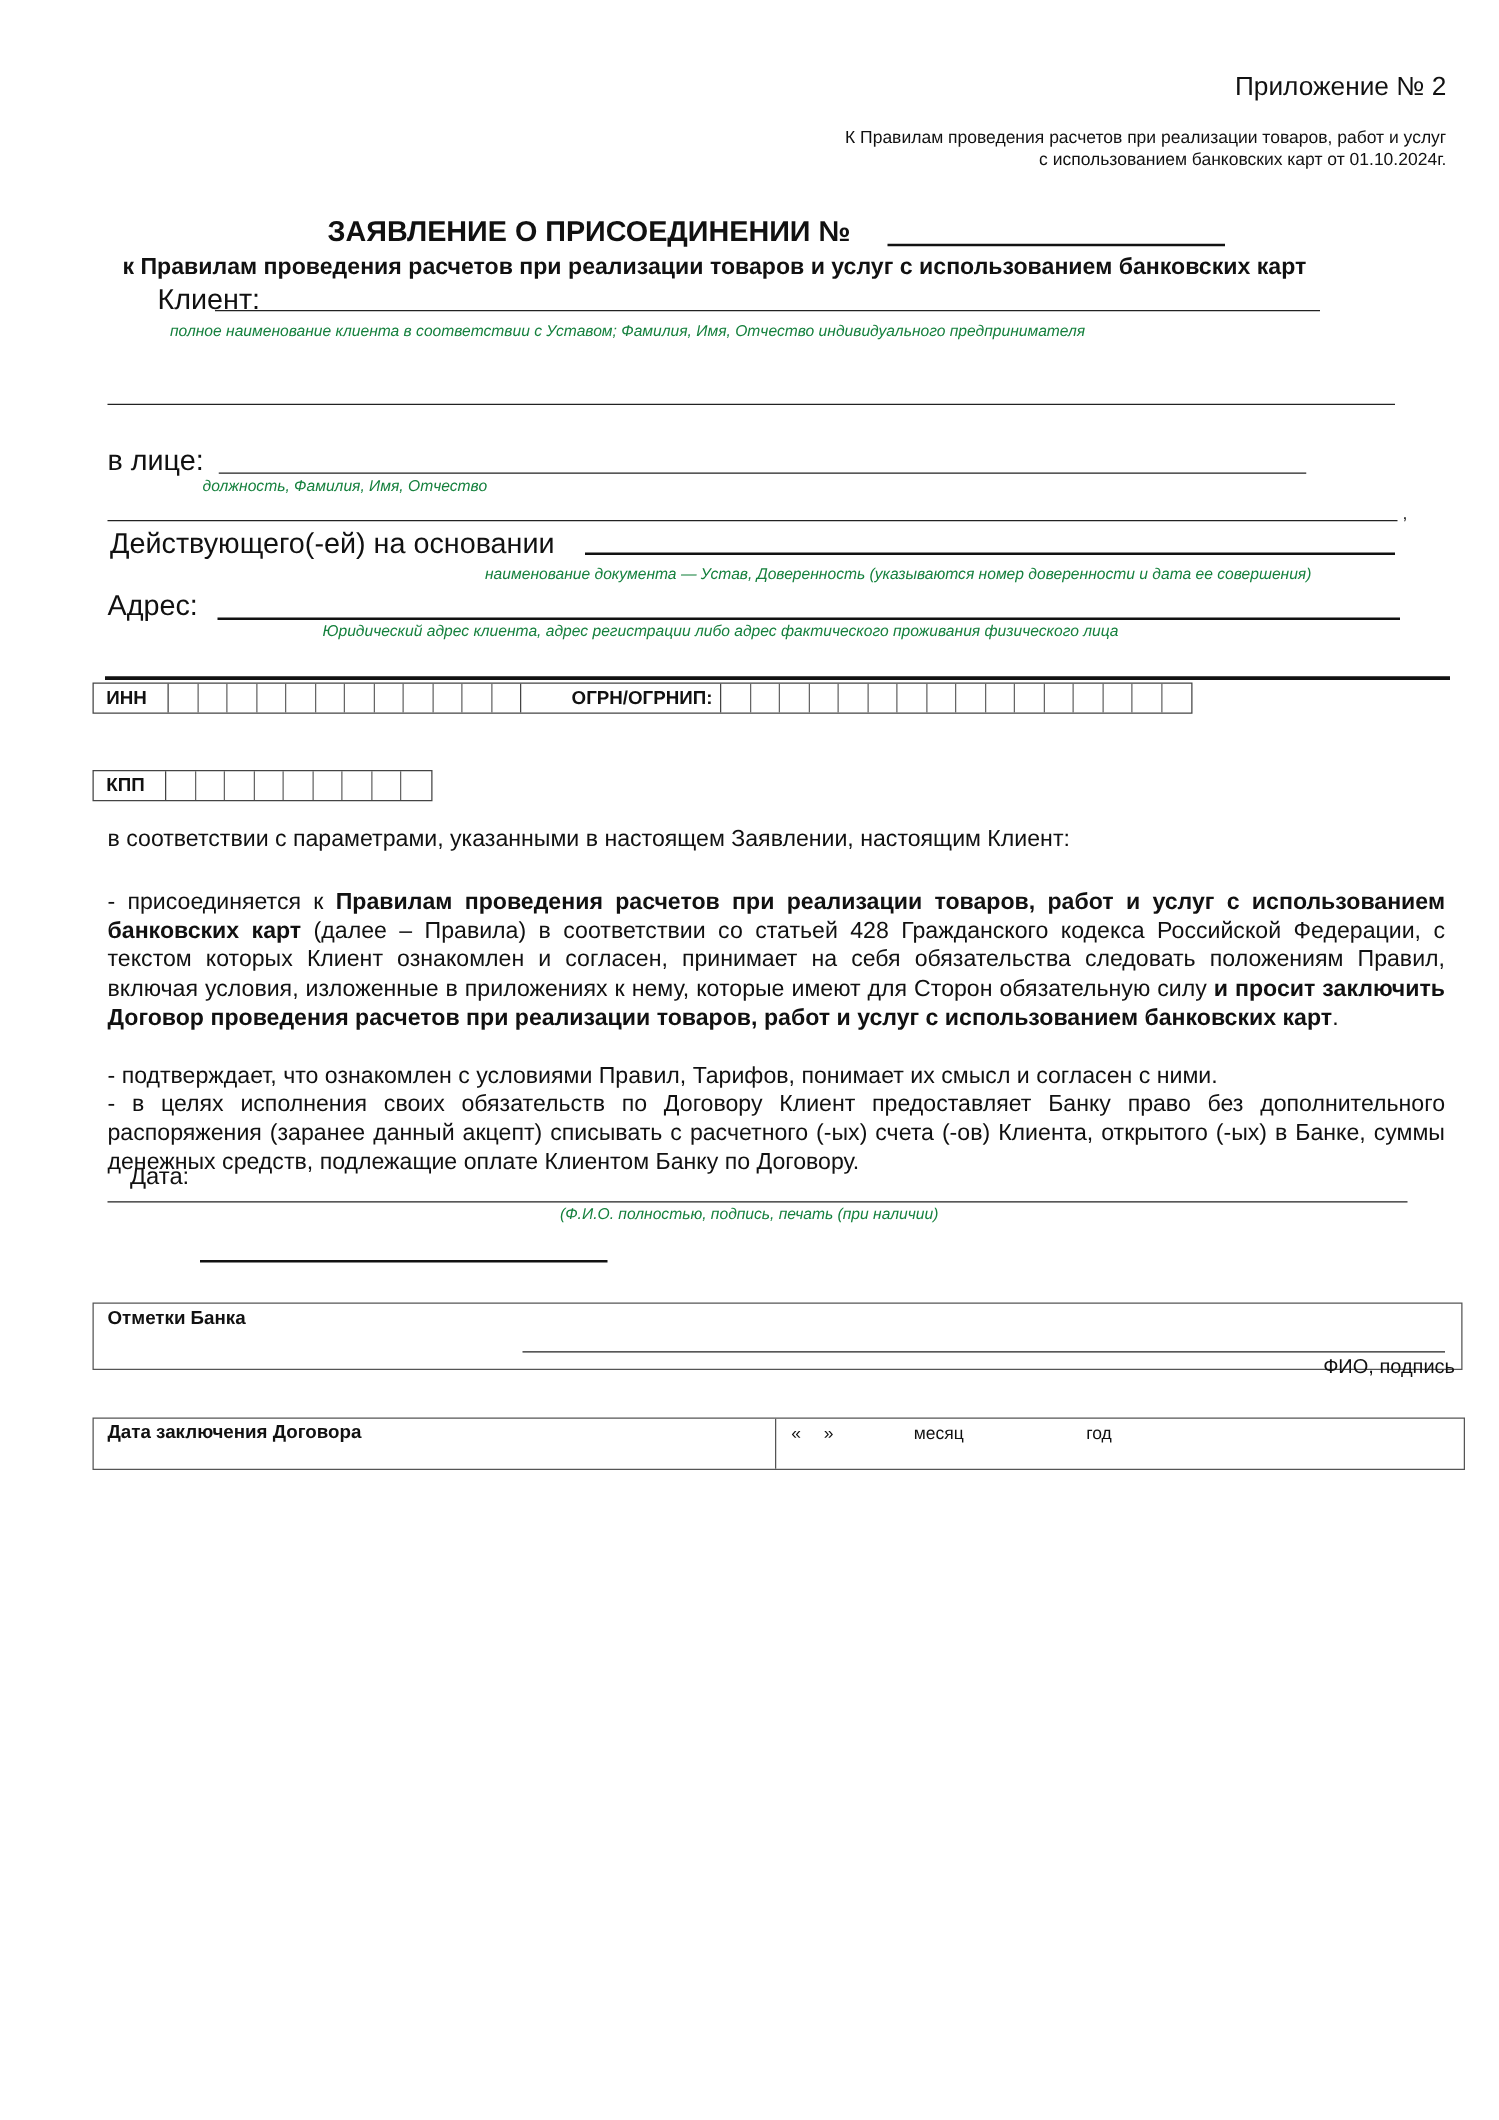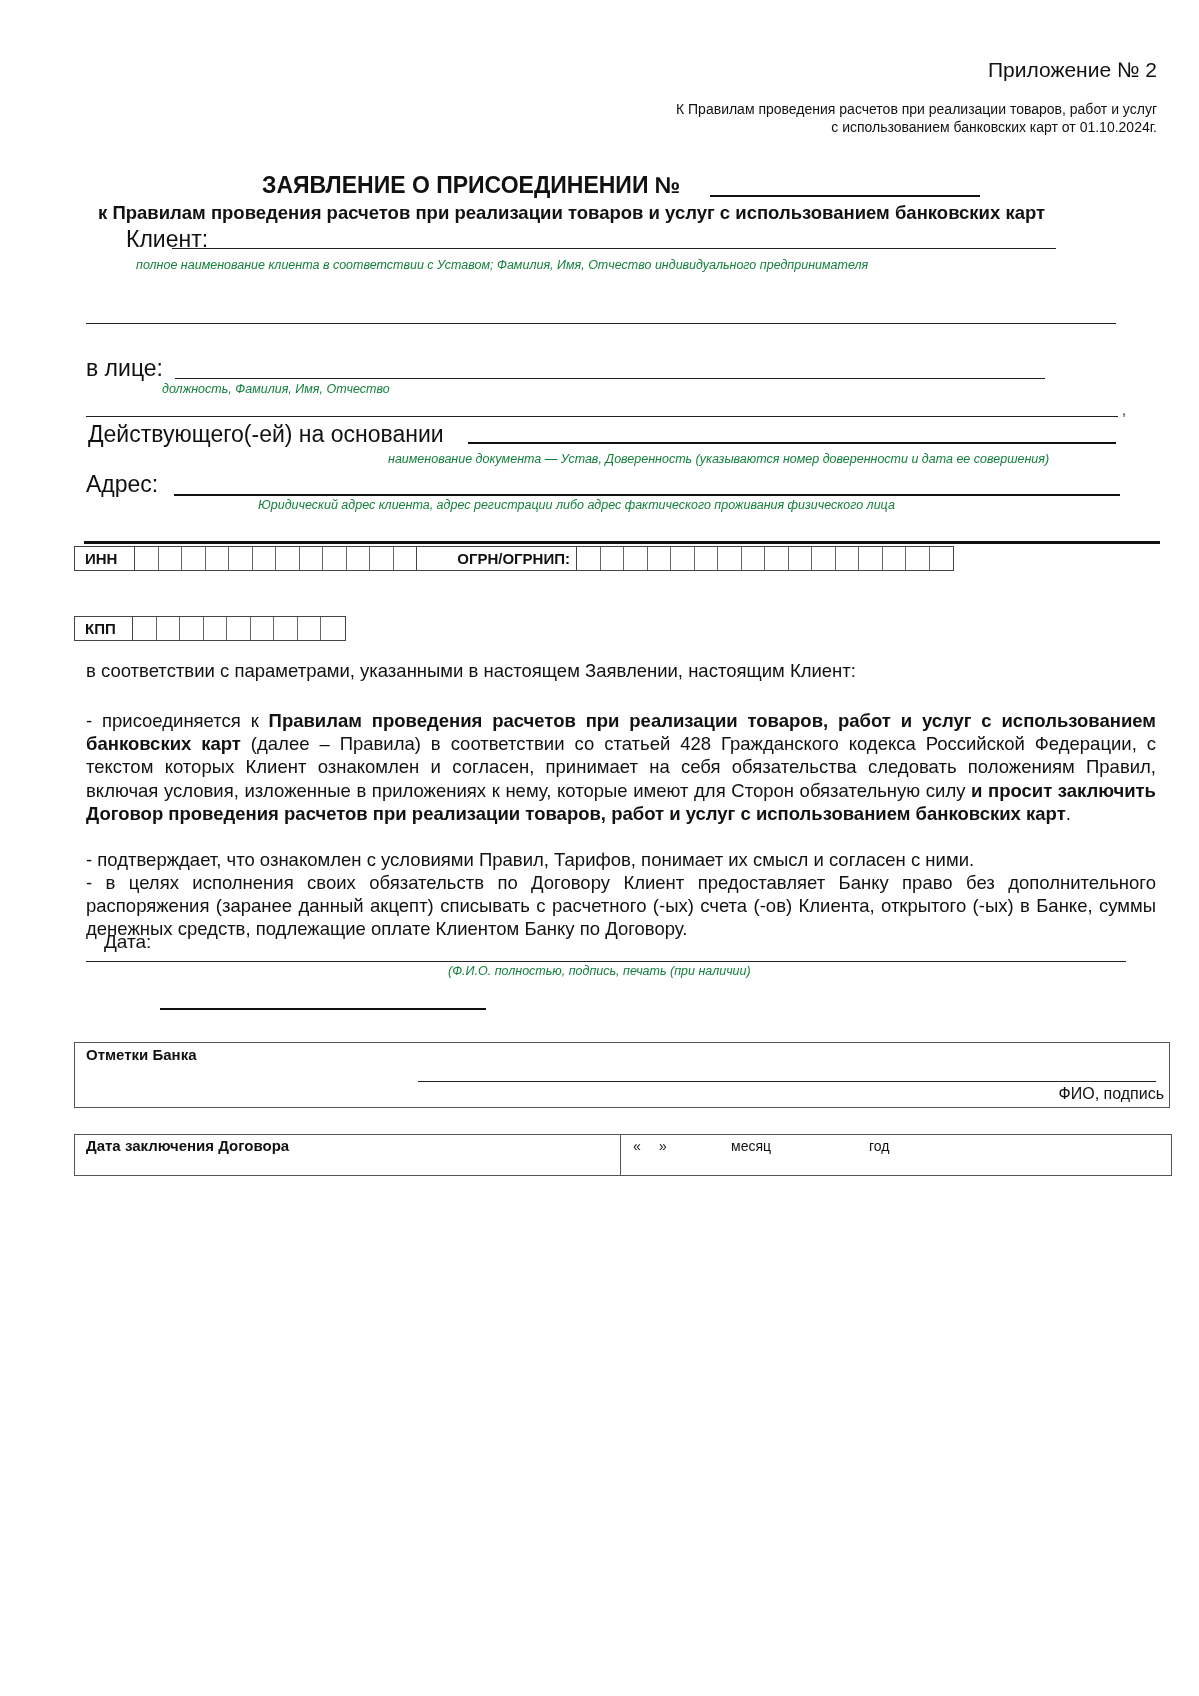--- a/index.html
+++ b/index.html
@@ -113,21 +113,21 @@
 </div>
 <div class="para" style="top:848px; text-align:left;">- подтверждает, что ознакомлен с условиями Правил, Тарифов, понимает их смысл и согласен с ними.</div>
 <div class="para" style="top:871px;">-  в целях исполнения своих обязательств по Договору Клиент предоставляет Банку право без дополнительного распоряжения (заранее данный акцепт) списывать с расчетного (-ых) счета (-ов) Клиента, открытого (-ых) в Банке, суммы денежных средств, подлежащие оплате Клиентом Банку по Договору.</div>
 
 <div class="line" style="left:86px; top:961px; width:1040px;"></div>
 <div class="hint" style="left:448px; top:964px;">(Ф.И.О. полностью, подпись, печать (при наличии)</div>
 
 <div class="abs" style="left:104px; top:931px; font-size:19px;">Дата:</div>
 <div class="line" style="left:160px; top:1008px; width:326px; border-bottom:2px solid #111;"></div>
 
-<div class="box" style="left:74px; top:1042px; width:1096px; height:66px;">
+<div class="box" style="left:74px; top:1042px; width:1096px; height:54px;">
   <div class="t" style="left:11px; top:3px;">Отметки Банка</div>
   <div class="line" style="left:343px; top:38px; width:738px;"></div>
   <div class="abs" style="right:5px; top:42px; font-size:16px;">ФИО, подпись</div>
 </div>
 
 <div class="box" style="left:74px; top:1134px; width:1098px; height:42px; display:flex;">
   <div style="width:546px; border-right:1px solid #555; position:relative; box-sizing:border-box;">
     <div class="t" style="left:11px; top:2px;">Дата заключения Договора</div>
   </div>
   <div style="flex:1; position:relative; font-size:14px;">

